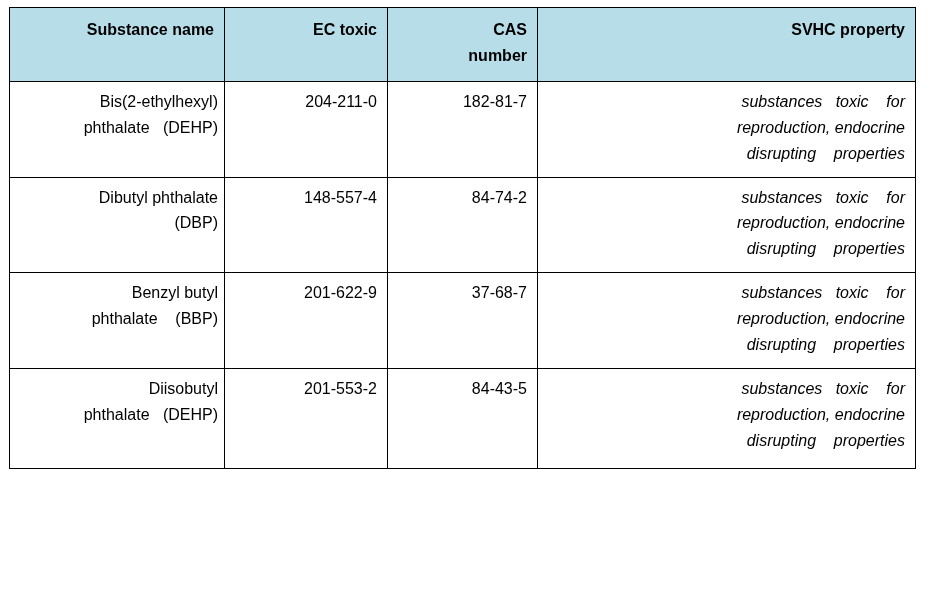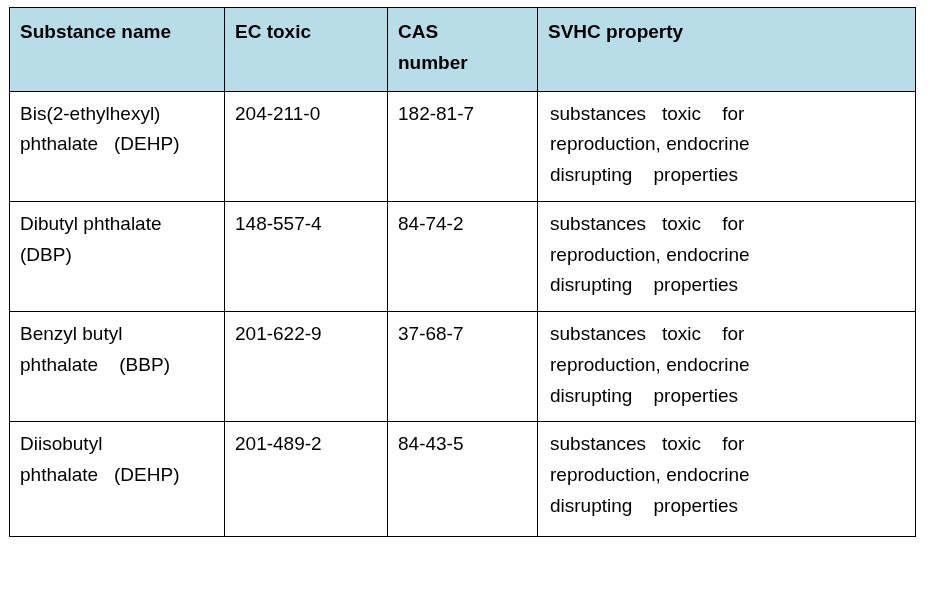--- a/index.html
+++ b/index.html
@@ -30,41 +30,41 @@
   table.svhc-table col.c-name { width: 215px; }
   table.svhc-table col.c-ec   { width: 163px; }
   table.svhc-table col.c-cas  { width: 150px; }
   table.svhc-table col.c-prop { width: 378px; }
 
   table.svhc-table th,
   table.svhc-table td {
     border: 1px solid #000000;
     vertical-align: top;
     padding: 7px 10px 10px 10px;
-    font-size: 19px;
+    font-size: 16px;
     line-height: 1.62;
     font-weight: normal;
-    text-align: left;
+    text-align: right;
   }
   table.svhc-table thead th {
     background: #b7dde8;
     font-weight: bold;
     padding-top: 9px;
     padding-bottom: 12px;
   }
   .cell-lines {
     display: block;
   }
   .cell-lines .ln {
     display: block;
     white-space: pre;
   }
   
   tbody tr td.name-cell { padding-right: 6px; }
-  tbody tr td.prop-cell { padding-left: 12px; }
+  tbody tr td.prop-cell { padding-left: 12px; font-style: italic; }
   tbody tr:last-child td { padding-bottom: 14px; }
 </style>
 </head>
 <body>
 
 <div id="page">
   <table class="svhc-table">
     <colgroup>
       <col class="c-name">
       <col class="c-ec">
@@ -174,21 +174,21 @@
       </tr>
       <tr>
         <td class="name-cell">
           <span class="cell-lines">
             <span class="ln">Diisobutyl</span>
             <span class="ln">phthalate   (DEHP)</span>
           </span>
         </td>
         <td>
           <span class="cell-lines">
-            <span class="ln">201-489-2</span>
+            <span class="ln">201-553-2</span>
           </span>
         </td>
         <td>
           <span class="cell-lines">
             <span class="ln">84-43-5</span>
           </span>
         </td>
         <td class="prop-cell">
           <span class="cell-lines">
             <span class="ln">substances   toxic    for</span>

